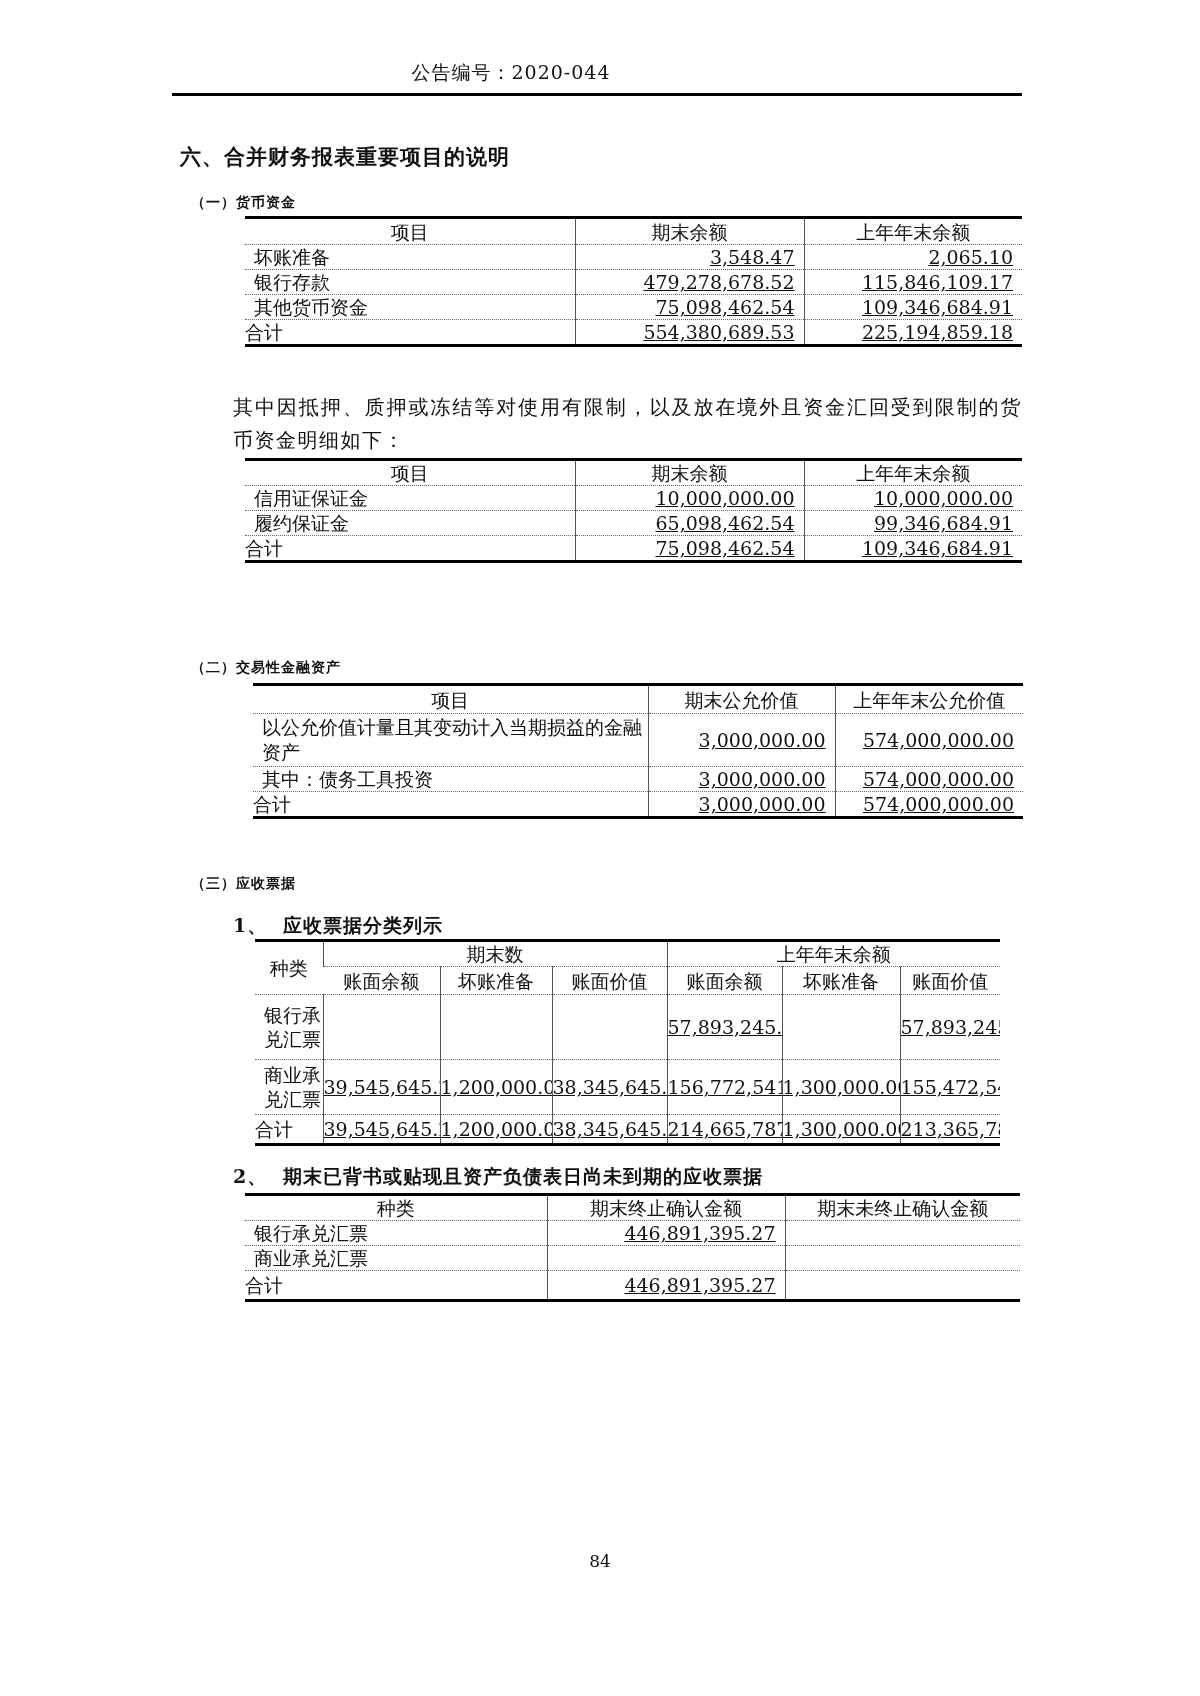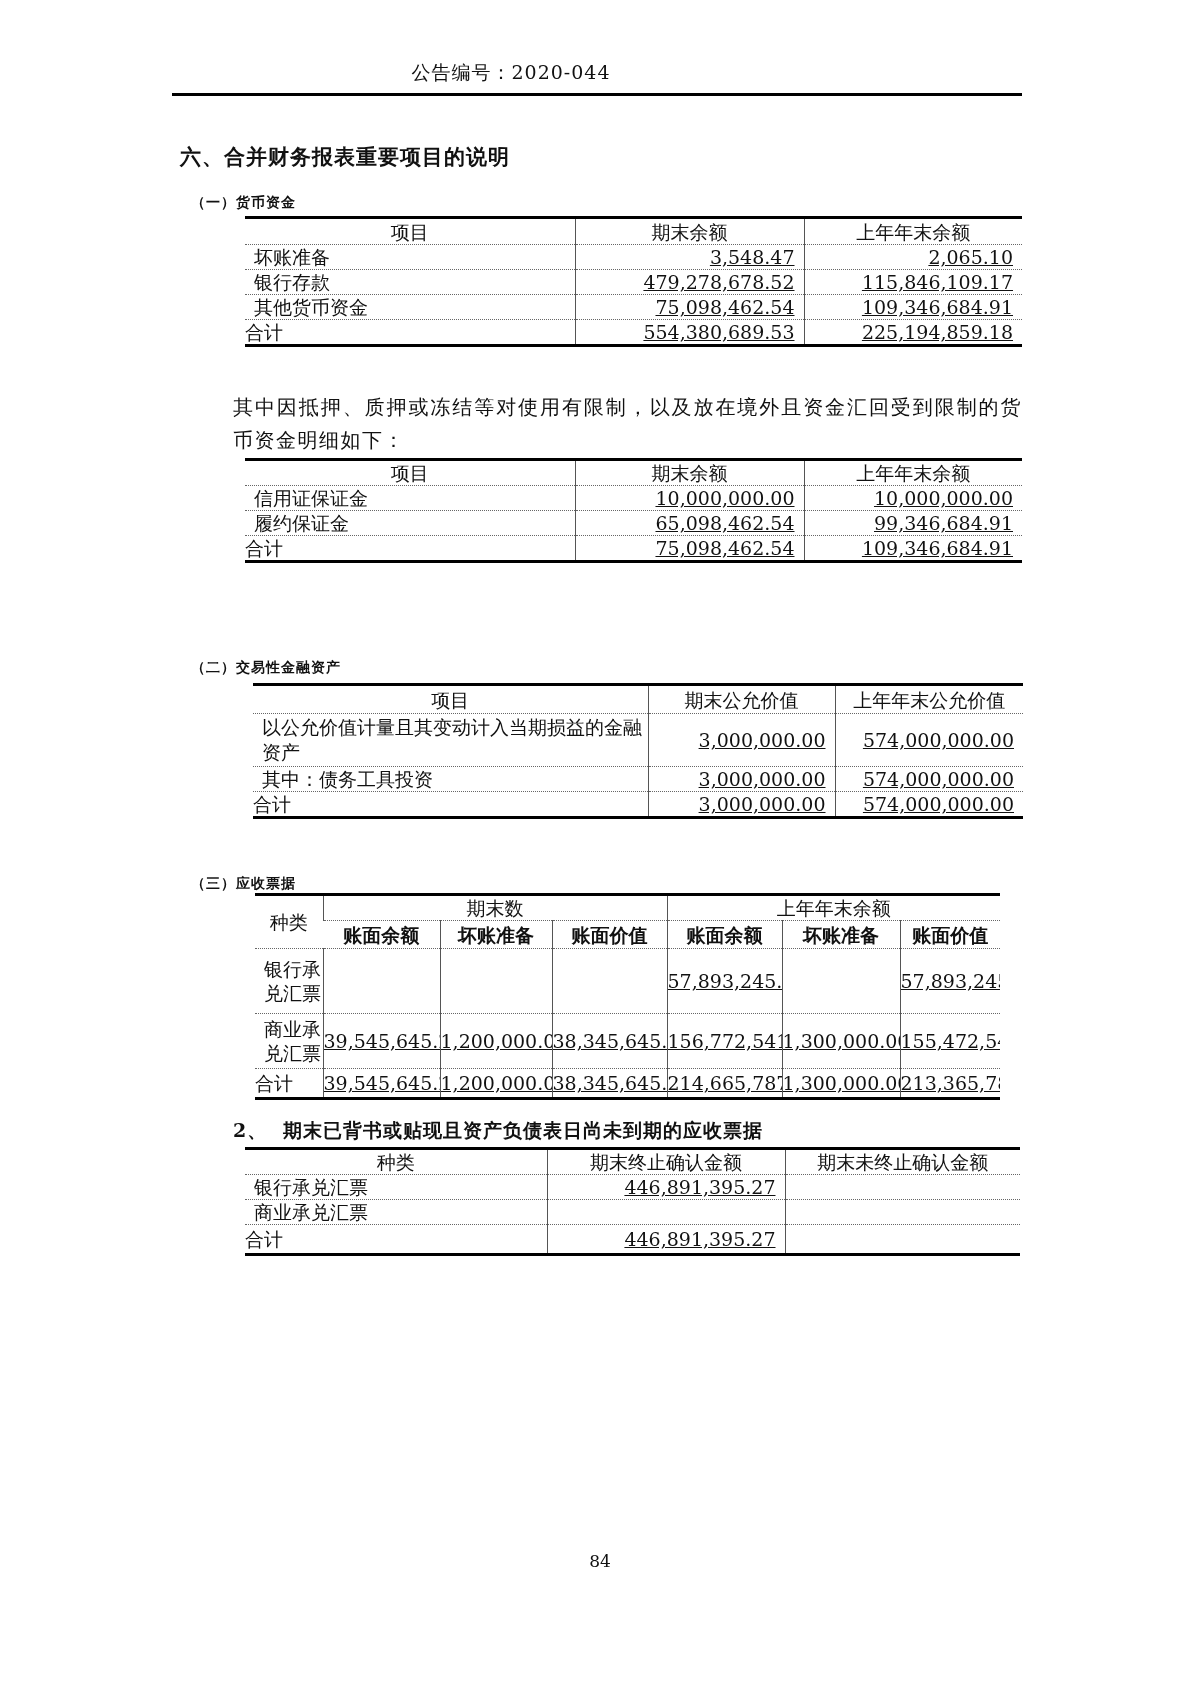--- a/index.html
+++ b/index.html
@@ -79,21 +79,21 @@
   .t-restricted { margin:1px 0 0 245px; width:777px; }
   .t-restricted td { height:23px; }
 
   .t-trading { margin:6px 0 0 253px; width:770px; }
   .t-trading td { height:24px; }
   .t-trading tr:first-child td { height:27px; }
   .t-trading td.wrap { line-height:25px; padding-top:1px; padding-bottom:1px; }
 
   .t-notes { margin:0 0 0 255px; width:745px; font-size:14.5px; line-height:20px; }
   .t-notes tr.h1 td { height:23px; }
-  .t-notes tr.h2 td { height:27px;font-weight:bold; }
+  .t-notes tr.h2 td { height:27px; }
   .t-notes tr.r1 td { height:64px; }
   .t-notes tr.r2 td { height:54px; }
   .t-notes tr.r3 td { height:28px; }
   .t-notes td.lbl { padding-left:6px; }
   .t-notes td.num { padding-right:6px; }
 
   .t-endorsed { margin:3px 0 0 245px; width:775px; }
   .t-endorsed td { height:23px; }
   .t-endorsed tr.total td { height:28px; }
 
@@ -211,20 +211,23 @@
     <tr>
       <td class="ctr">合计</td>
       <td class="num">3,000,000.00</td>
       <td class="num">574,000,000.00</td>
     </tr>
   </tbody>
     </table>
 
   <div class="sec-title s3">（三）应收票据</div>
 
+  <div class="sub-title" style="margin-top:20px;">
+    <span class="num">1、</span><span>应收票据分类列示</span>
+  </div>
 
   <table class="fin t-notes">
     <colgroup>
       <col style="width:68px">
         <col style="width:117px">
         <col style="width:112px">
         <col style="width:115px">
       <col style="width:115px">
         <col style="width:118px">
         <col style="width:100px">

